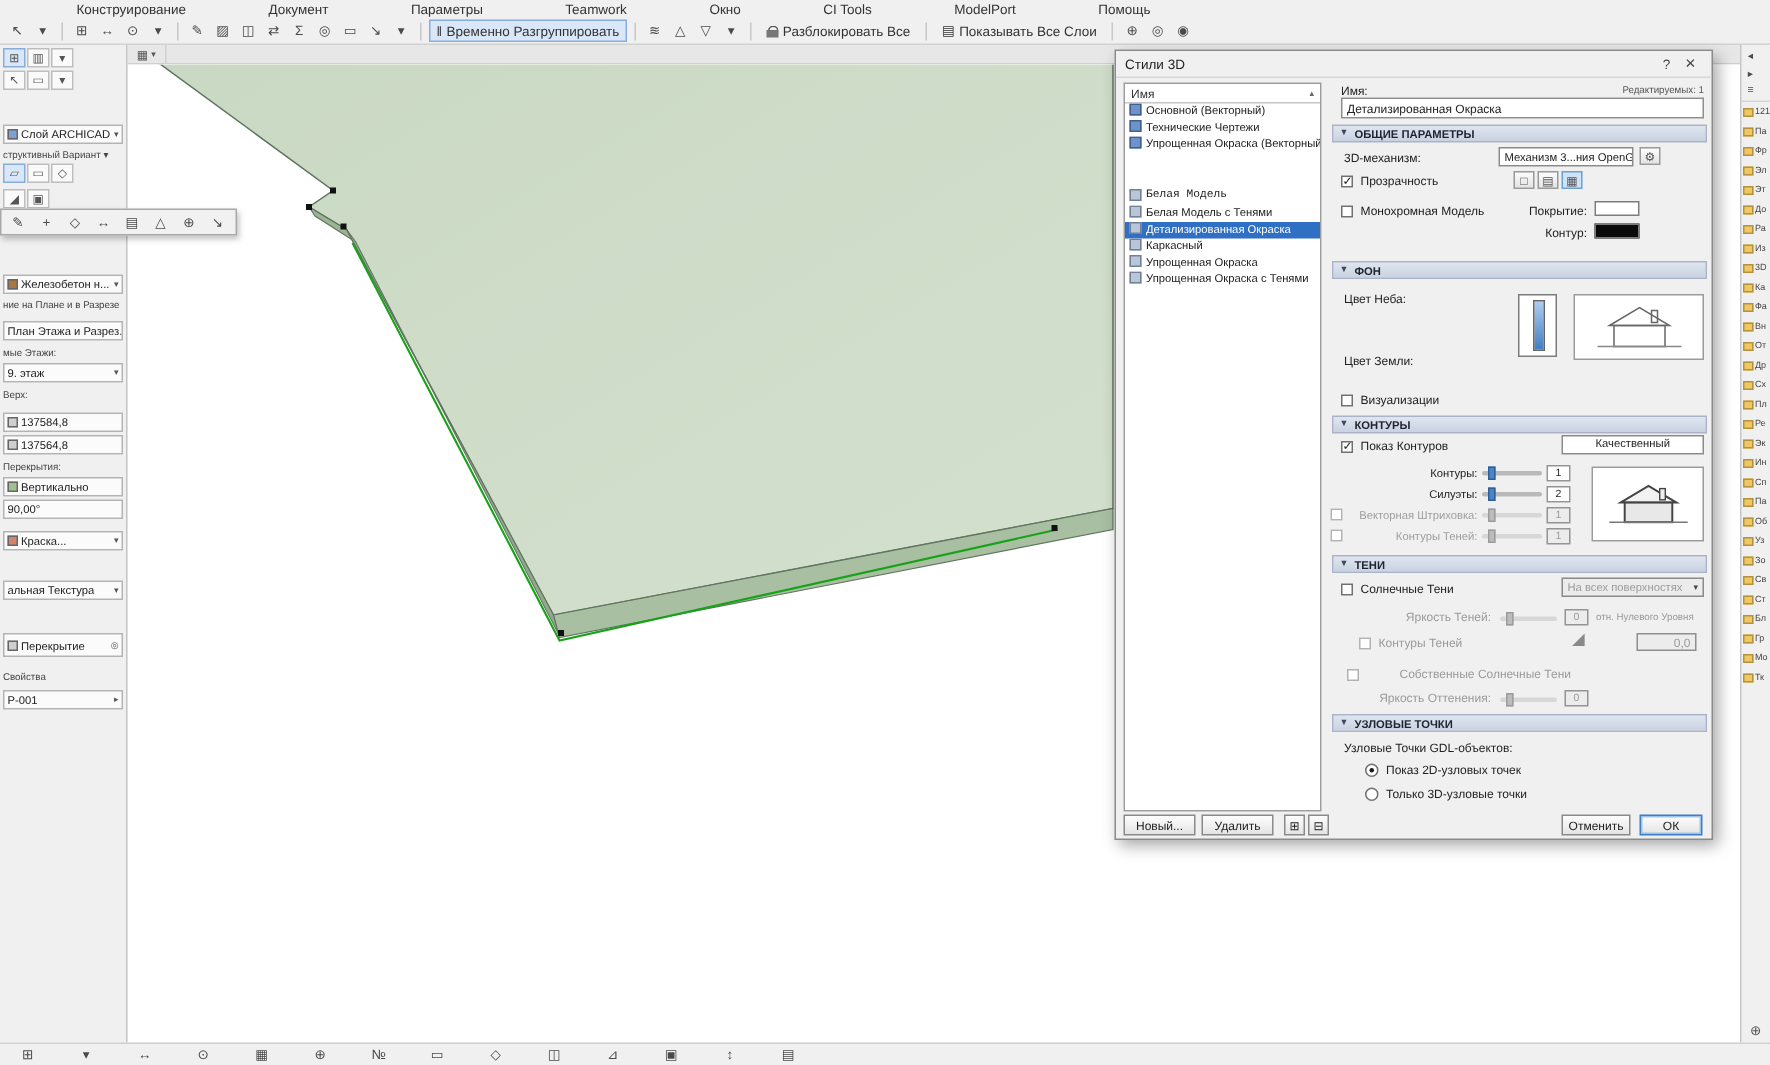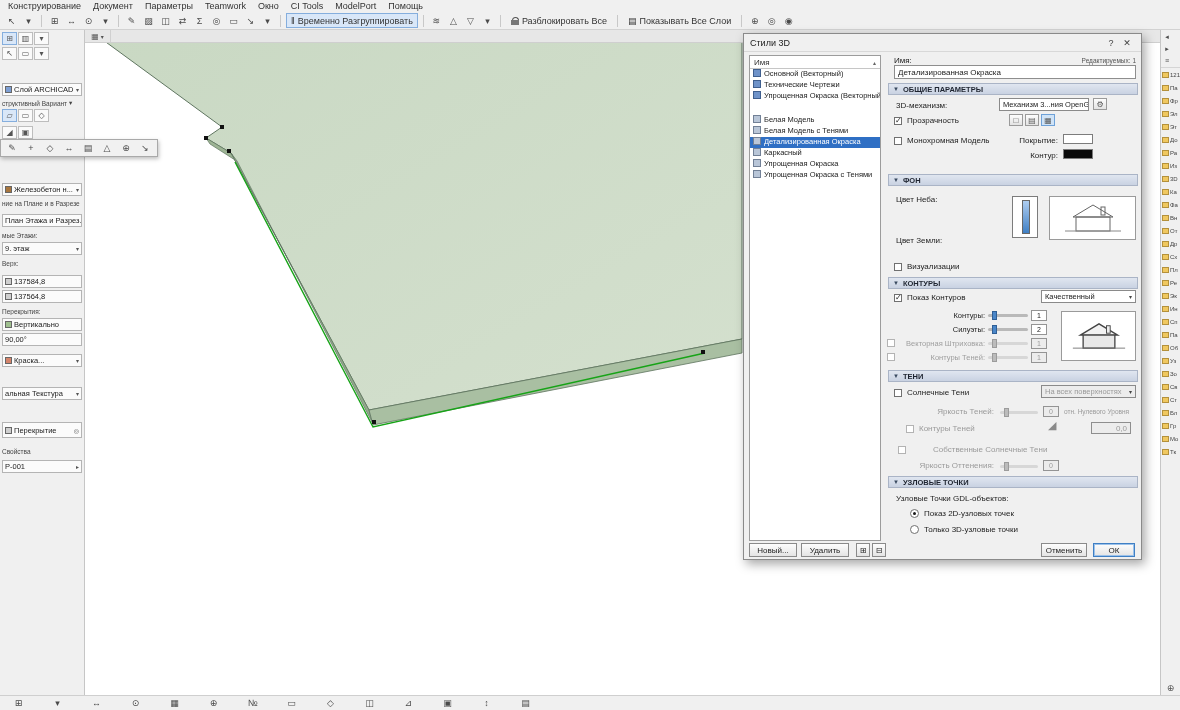--- a/index.html
+++ b/index.html
@@ -1,21 +1,21 @@
 <!DOCTYPE html>
 <html><head>
 <meta charset="utf-8">
 <style>
   * { margin:0; padding:0; box-sizing:border-box; }
   html,body { width:1180px; height:710px; overflow:hidden; }
   body { font-family:"Liberation Sans","DejaVu Sans",sans-serif; font-size:9px; background:#fff; position:relative; color:#222; }
 
   
   .menubar { position:absolute; top:0; left:0; right:0; height:12px; background:#f0f0f0; display:flex; align-items:center; font-size:9px; color:#333; padding-left:2px; }
-  .menu-item { padding:0 6px; white-space:nowrap; cursor:default; }
+  .menu-item { padding:0 6px; white-space:nowrap; cursor:default;margin-left:43px; }
 
   
   .toolbar { position:absolute; top:12px; left:0; right:0; height:18px; background:#f0f0f0; border-bottom:1px solid #d2d2d2; display:flex; align-items:center; padding:0 3px; }
   .tbtn { height:15px; min-width:15px; display:inline-flex; align-items:center; justify-content:center; color:#4a4a4a; font-size:9px; margin:0 1px; border:1px solid transparent; }
   .tbtn.labeled { padding:0 4px; gap:3px; white-space:nowrap; color:#333; }
   .tbtn.hl { background:#d9e7f8; border:1px solid #85aedd; }
   .tsep { width:1px; height:12px; background:#c8c8c8; margin:0 4px; }
   .lockico { position:relative; width:8px; height:8px; display:inline-block; }
   .lockico::before { content:""; position:absolute; left:1px; top:0; width:5px; height:4px; border:1px solid #555; border-bottom:none; border-radius:4px 4px 0 0; }
   .lockico::after { content:""; position:absolute; left:0; top:3px; width:8px; height:5px; background:#777; }
@@ -63,21 +63,21 @@
   .dialog { position:absolute; left:743px; top:33px; width:399px; height:527px; background:#f0f0f0; border:1px solid #8a8a8a; box-shadow:3px 4px 10px rgba(0,0,0,.35); z-index:50; font-size:8px; }
   .dlg-title { height:18px; display:flex; align-items:center; padding:0 6px; font-size:9px; color:#222; border-bottom:1px solid #d8d8d8; }
   .dlg-title .sp { flex:1; }
   .dlg-tbtn { width:16px; height:13px; display:flex; align-items:center; justify-content:center; color:#444; font-size:9px; }
 
   .style-list { position:absolute; left:5px; top:21px; width:132px; height:486px; background:#fff; border:1px solid #9c9c9c; overflow:hidden; }
   .sl-head { height:13px; border-bottom:1px solid #c6c6c6; display:flex; align-items:center; padding:0 4px; color:#333; }
   .sl-head .sp { flex:1; }
   .sl-item { display:flex; gap:3px; height:11px; padding:0 3px; white-space:nowrap; overflow:hidden; font-size:7.5px; cursor:default; position:relative; }
   .sl-item.sel { background:#2f6fc4; color:#fff; }
-  .sl-item.sep { margin-top:13px; }
+  .sl-item.sep { margin-top:24px;font-family:Liberation Mono, monospace; }
   .sl-item.sep::before { content:""; position:absolute; top:-5px; left:2px; right:2px; height:1px; background:#c9c9c9; }
   .sl-ico { width:8px; height:8px; flex:0 0 auto; background:#b9c6d8; border:1px solid #718096; }
   .sl-ico.vec { background:#6f93c9; border-color:#3f5f8e; }
 
   .dlg-right { position:absolute; left:142px; top:21px; width:252px; height:486px; overflow:hidden; }
   .lab { position:absolute; font-size:8px; color:#222; white-space:nowrap; }
   .lab.sm { font-size:6.5px; color:#555; }
   .lab.dis { color:#9a9a9a; }
   .field { position:absolute; background:#fff; border:1px solid #8e8e8e; display:flex; align-items:center; padding:0 3px; font-size:8px; white-space:nowrap; overflow:hidden; }
   .sec { position:absolute; left:2px; right:0; height:12px; background:linear-gradient(#e0e6f0,#c9d2e2); border:1px solid #aab4c6; display:flex; align-items:center; gap:4px; padding:0 4px; font-weight:bold; font-size:7.5px; color:#1e2430; }
@@ -729,21 +729,21 @@
 
     <div class="sec" style="top:222px;">
       <span class="chev">▼</span>
       <span>КОНТУРЫ</span>
     </div>
 
     <div class="row" style="left:8px; top:238px;">
       <span class="cb checked"></span>
       <span class="lab" style="position:static;">Показ Контуров</span>
     </div>
-    <div class="ddl" style="left:155px; top:235px; width:95px; height:13px;">
+    <div class="ddl" style="left:155px; top:235px; width:95px; height:13px;flex-direction:column;">
       <span>Качественный</span>
       <span class="dda">▾</span>
     </div>
 
     <div class="sliders">
 
         <div class="slrow">
           <span class="cbslot">
             <span class="cb dis"></span>
           </span>

